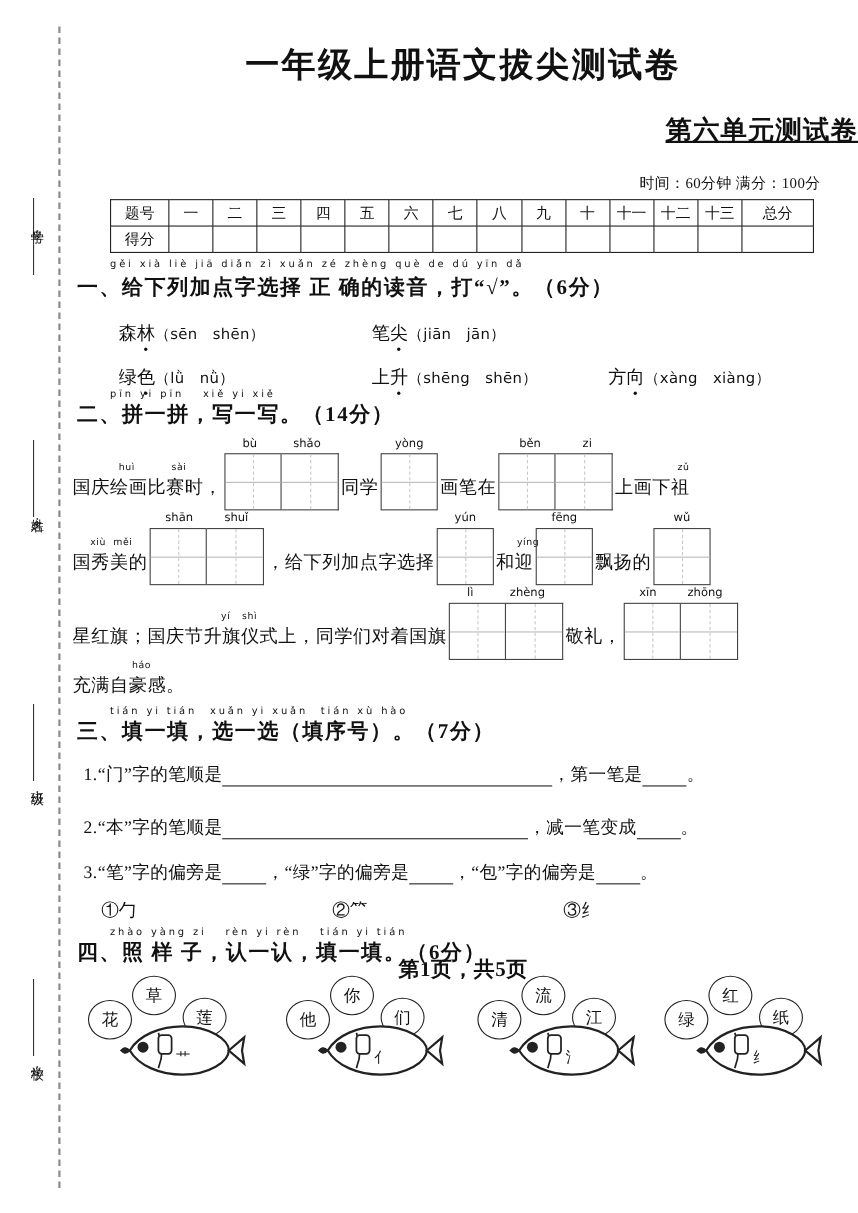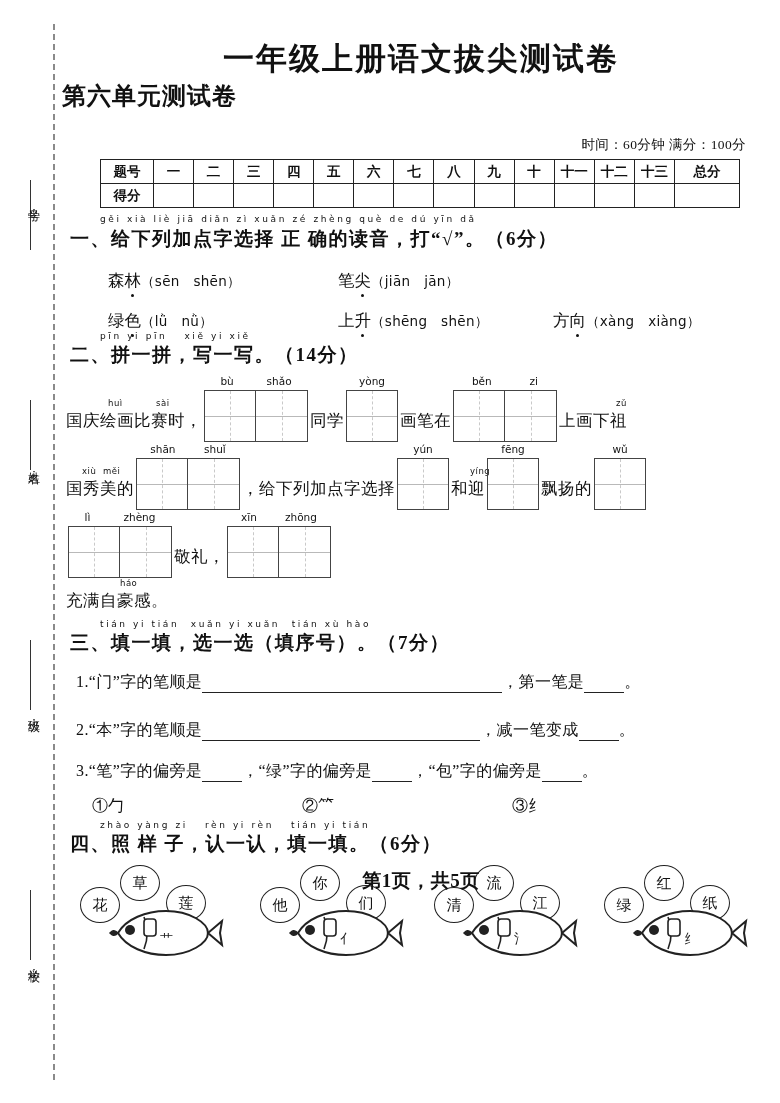--- a/index.html
+++ b/index.html
@@ -57,24 +57,26 @@
 
   .title-main {
     text-align: center;
     font-size: 31px;
     font-weight: bold;
     letter-spacing: 2px;
     margin-top: 38px;
     font-family: "Liberation Serif", "DejaVu Serif", serif;
   }
   .title-sub {
-    text-align: left;
+    text-align: right;
     font-size: 24px;
     font-weight: bold;
     letter-spacing: 1px;
+    margin-top: 22px;
+    text-decoration: underline;
   }
 
   .meta-line {
     text-align: right;
     font-size: 13.5px;
     margin-top: 24px;
     padding-right: 34px;
     letter-spacing: 0.4px;
   }
 
@@ -84,21 +86,21 @@
     margin: 5px 0 0 38px;
     width: 640px;
     table-layout: fixed;
   }
   table.score-table td {
     border: 1px solid #222;
     height: 23px;
     text-align: center;
     vertical-align: middle;
     font-size: 13.5px;
-    font-weight: bold;
+    font-weight: normal;
     padding: 0;
     margin-left: 14px;
   }
   table.score-table td.hdr-label { width: 52px; }
   table.score-table td.total-col { width: 64px; }
 
   
   .q-head {
     position: relative;
     margin: 14px 0 0 8px;
@@ -433,20 +435,25 @@
       <div class="grid-py">
         <span>wǔ</span>
       </div>
       <div class="tian-boxes">
         <div class="tian"></div>
       </div>
     </div>
   </div>
 
   <div class="write-row" style="margin-top:16px;">
+    <div class="sent-txt">
+      <span class="py-small" style="left:135px;">yí</span>
+      <span class="py-small" style="left:154px;">shì</span>
+      <span>星红旗；国庆节升旗仪式上，同学们对着国旗</span>
+    </div>
     <div class="grid-group">
       <div class="grid-py">
         <span>lì</span>
         <span>zhèng</span>
       </div>
       <div class="tian-boxes">
         <div class="tian"></div>
         <div class="tian"></div>
       </div>
     </div>

